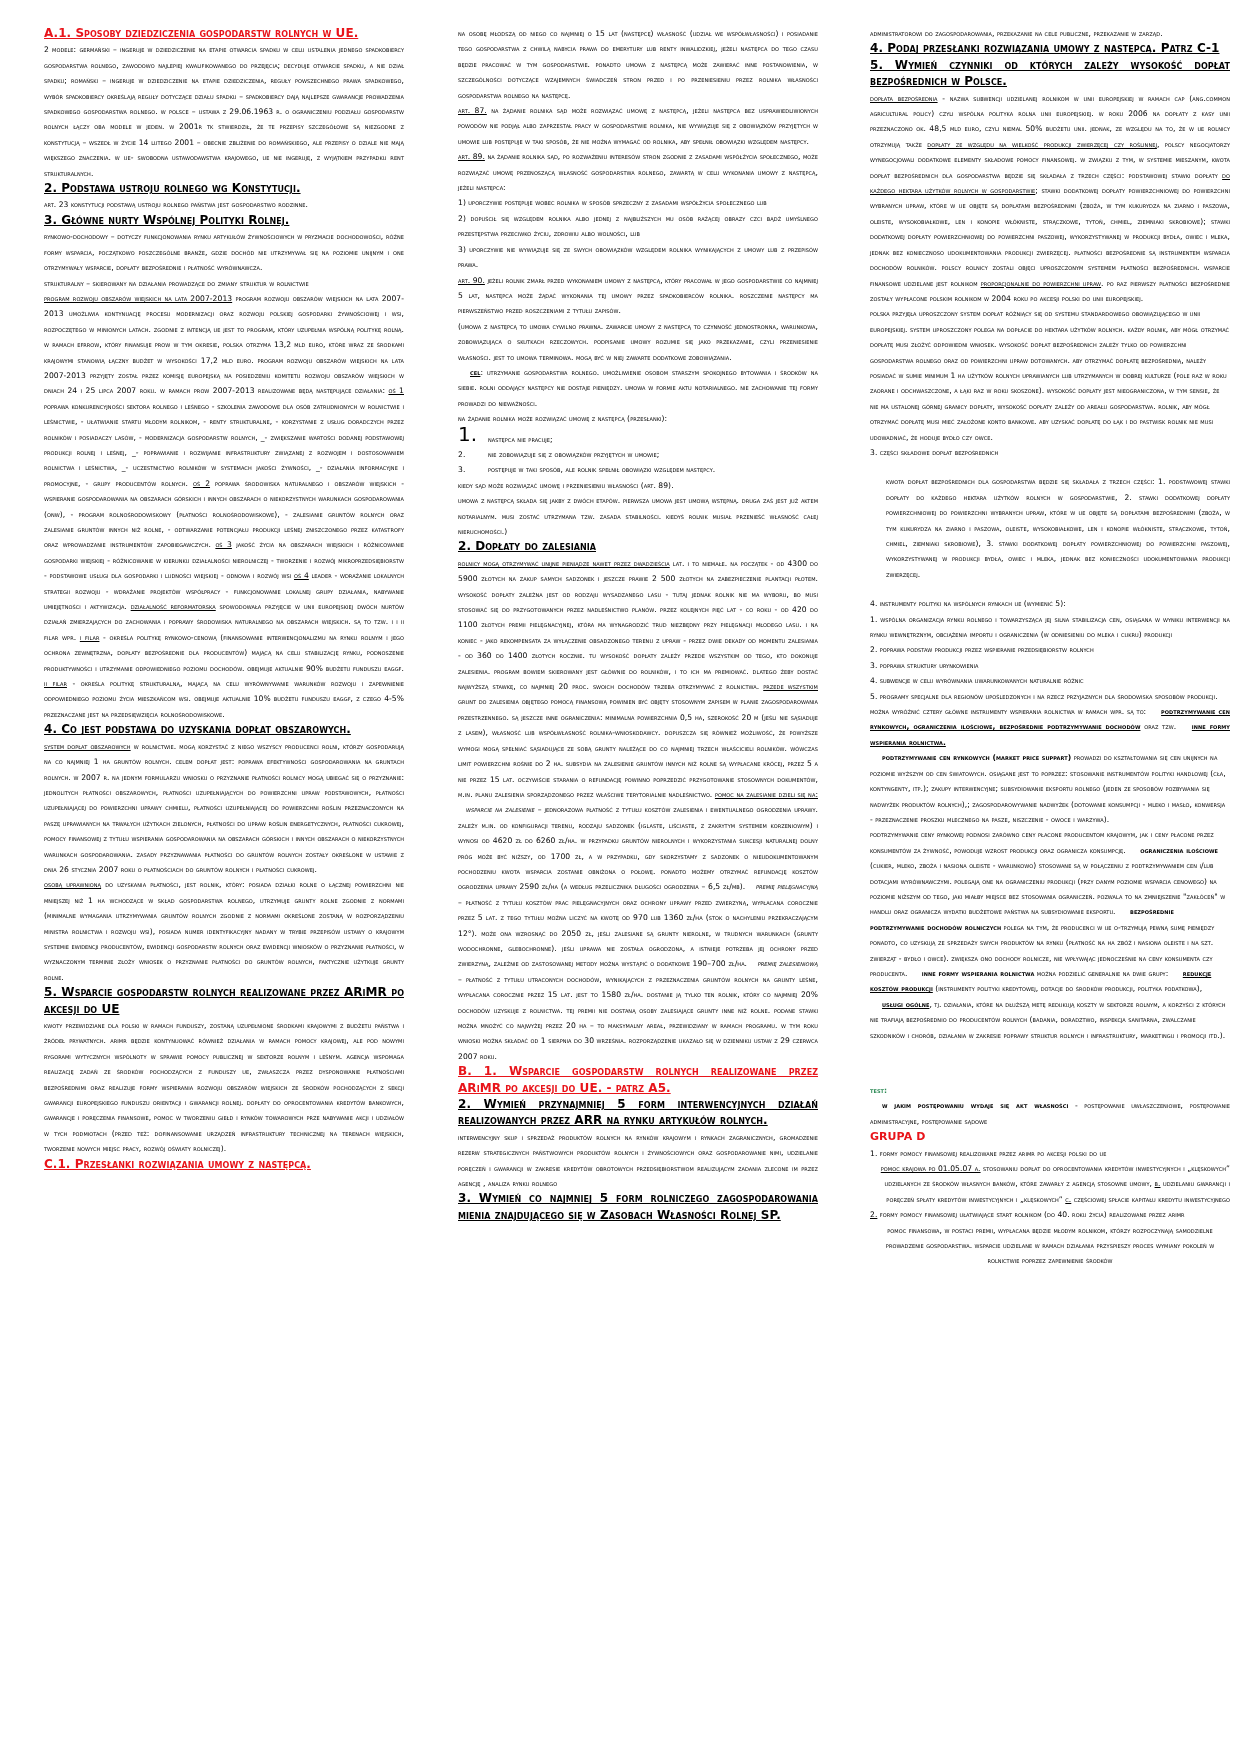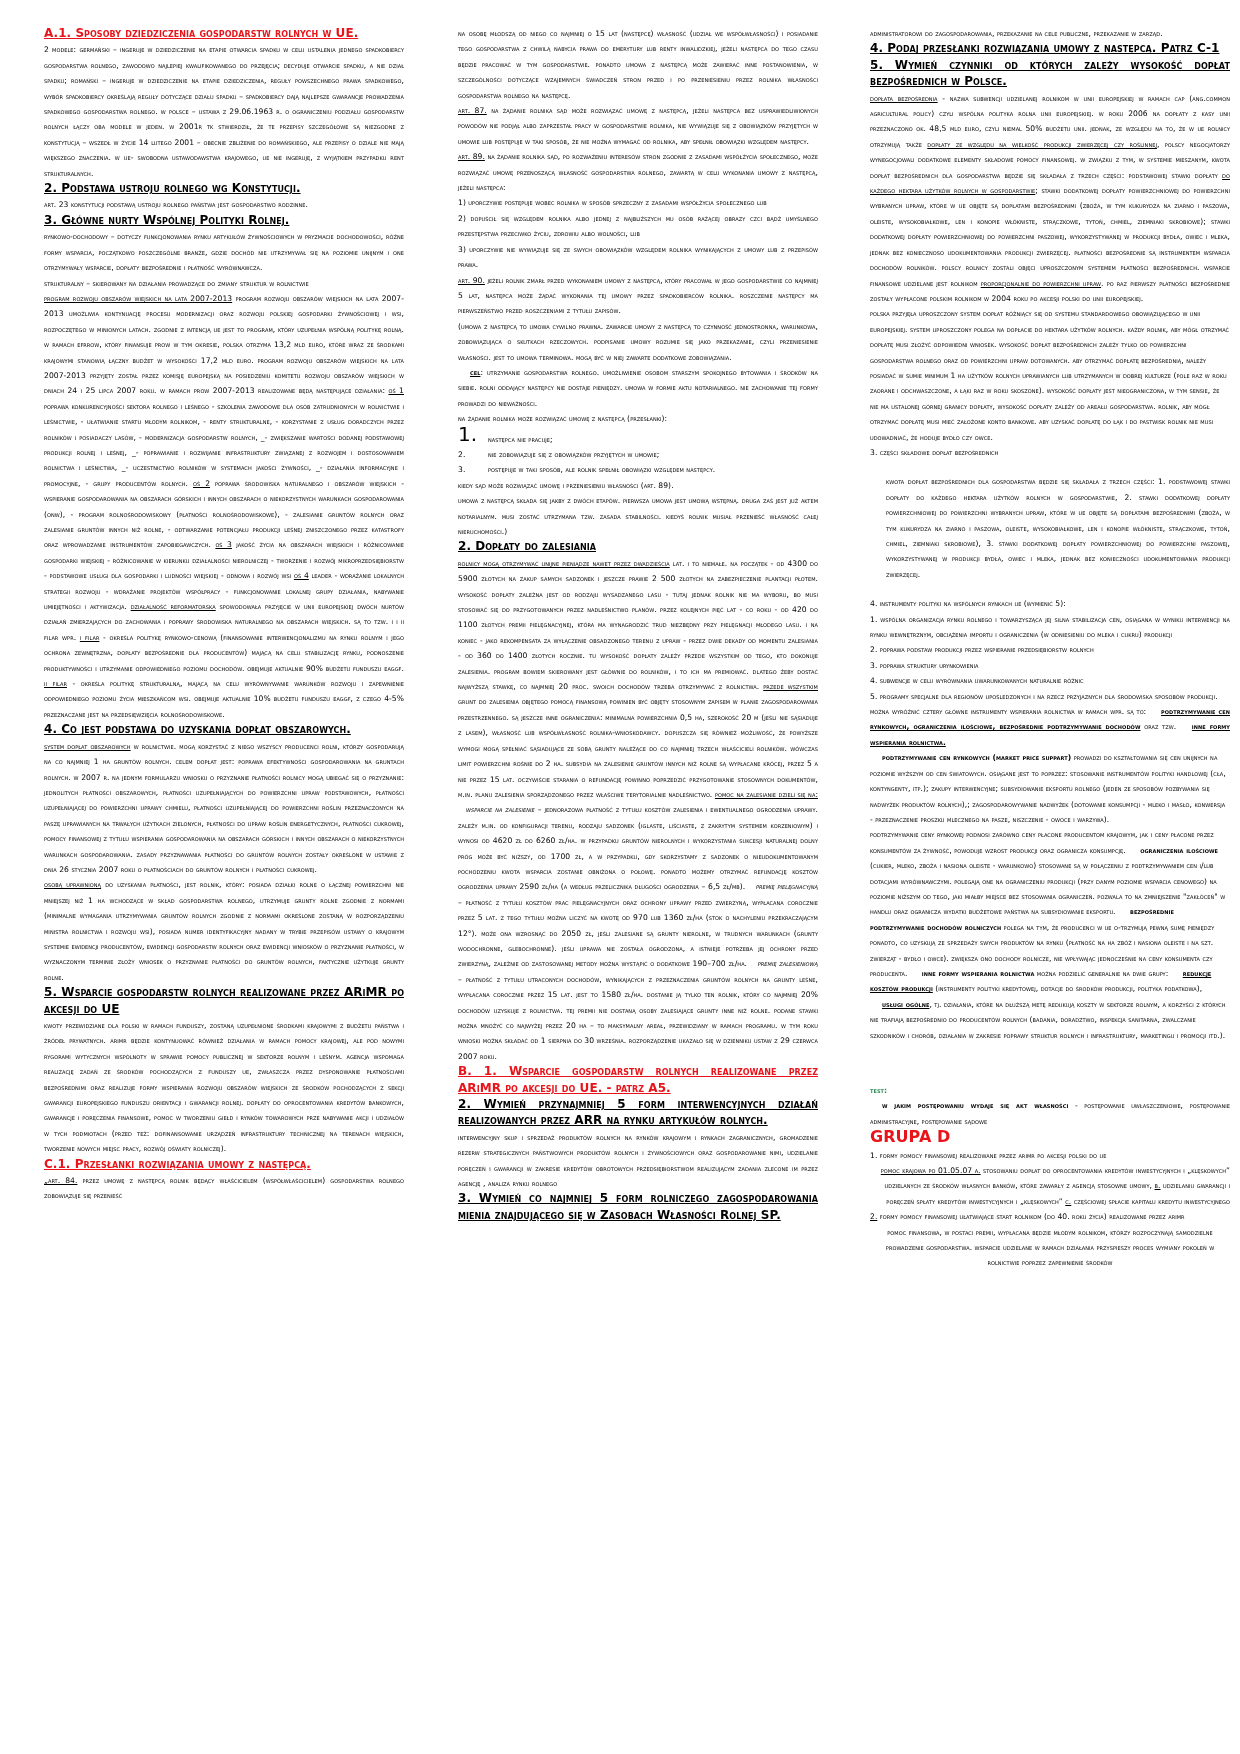--- a/index.html
+++ b/index.html
@@ -15,21 +15,21 @@
   .h { font-weight: bold; text-decoration: underline; font-size: 12px; text-transform: none; font-variant: small-caps; }
   .red { color: #e8141a; }
   .green { color: #2e8b57; font-weight: bold; }
   .u { text-decoration: underline; }
   .b { font-weight: bold; padding-left: 12px; }
   .i { font-style: italic; padding-left: 8px; }
   .big1 { font-size: 20px; font-variant: normal; }
   .indent { padding-left: 16px; }
   .ol-item { display: flex; }
   .ol-item .n { width: 30px; flex: none; font-variant: normal; }
-  .grupa { color: #e8141a; font-weight: bold; font-size: 16px; font-variant: normal; text-transform: uppercase; }
+  .grupa { color: #e8141a; font-weight: bold; font-size: 11px; font-variant: normal; text-transform: uppercase; }
   .gap { height: 14px; }
   .gap2 { height: 40px; }
 </style>
 </head>
 <body>
 
 <div class="page">
 
   <div class="col c1">
     <p><span class="h red">A.1. Sposoby dziedziczenia gospodarstw rolnych w UE.</span></p>
@@ -62,24 +62,20 @@
       <span class="u">System dopłat obszarowych</span>
       <span>w rolnictwie. Mogą korzystać z niego wszyscy producenci rolni, którzy gospodarują na co najmniej 1 ha gruntów rolnych. Celem dopłat jest: poprawa efektywności gospodarowania na gruntach rolnych. W 2007 r. na jednym formularzu wniosku o przyznanie płatności rolnicy mogą ubiegać się o przyznanie: jednolitych płatności obszarowych, płatności uzupełniających do powierzchni upraw podstawowych, płatności uzupełniającej do powierzchni uprawy chmielu, płatności uzupełniającej do powierzchni roślin przeznaczonych na paszę uprawianych na trwałych użytkach zielonych, płatności do upraw roślin energetycznych, płatności cukrowej, pomocy finansowej z tytułu wspierania gospodarowania na obszarach górskich i innych obszarach o niekorzystnych warunkach gospodarowania. Zasady przyznawania płatności do gruntów rolnych zostały określone w ustawie z dnia 26 stycznia 2007 roku o płatnościach do gruntów rolnych i płatności cukrowej.</span>
     </p>
     <p>
       <span class="u">Osobą uprawnioną</span>
       <span>do uzyskania płatności, jest rolnik, który: posiada działki rolne o łącznej powierzchni nie mniejszej niż 1 ha wchodzące w skład gospodarstwa rolnego, utrzymuje grunty rolne zgodnie z normami (minimalne wymagania utrzymywania gruntów rolnych zgodnie z normami określone zostaną w rozporządzeniu Ministra Rolnictwa i Rozwoju Wsi), posiada numer identyfikacyjny nadany w trybie przepisów ustawy o krajowym systemie ewidencji producentów, ewidencji gospodarstw rolnych oraz ewidencji wniosków o przyznanie płatności, w wyznaczonym terminie złoży wniosek o przyznanie płatności do gruntów rolnych, faktycznie użytkuje grunty rolne.</span>
     </p>
     <p><span class="h">5. Wsparcie gospodarstw rolnych realizowane przez ARiMR po akcesji do UE</span></p>
     <p>Kwoty przewidziane dla Polski w ramach funduszy, zostaną uzupełnione środkami krajowymi z budżetu Państwa i źródeł prywatnych. ARiMR będzie kontynuować również działania w ramach pomocy krajowej, ale pod nowymi rygorami wytycznych Wspólnoty w sprawie pomocy publicznej w sektorze rolnym i leśnym. Agencja wspomaga realizację zadań ze środków pochodzących z funduszy UE, zwłaszcza przez dysponowanie płatnościami bezpośrednimi oraz realizuje formy wspierania rozwoju obszarów wiejskich ze środków pochodzących z Sekcji Gwarancji Europejskiego Funduszu Orientacji i Gwarancji Rolnej. Dopłaty do oprocentowania kredytów bankowych, gwarancje i poręczenia finansowe, pomoc w tworzeniu giełd i rynków towarowych prze nabywanie akcji i udziałów w tych podmiotach (przed też: dofinansowanie urządzeń infrastruktury technicznej na terenach wiejskich, tworzenie nowych miejsc pracy, rozwój oświaty rolniczej).</p>
     <p><span class="h red">C.1. Przesłanki rozwiązania umowy z następcą.</span></p>
-    <p>
-      <span class="u">„Art. 84.</span>
-      <span>Przez umowę z następcą rolnik będący właścicielem (współwłaścicielem) gospodarstwa rolnego zobowiązuje się przenieść</span>
-    </p>
   </div>
 
   <div class="col c2">
     <p>na osobę młodszą od niego co najmniej o 15 lat (następcę) własność (udział we współwłasności) i posiadanie tego gospodarstwa z chwilą nabycia prawa do emerytury lub renty inwalidzkiej, jeżeli następca do tego czasu będzie pracować w tym gospodarstwie. Ponadto umowa z następcą może zawierać inne postanowienia, w szczególności dotyczące wzajemnych świadczeń stron przed i po przeniesieniu przez rolnika własności gospodarstwa rolnego na następcę.</p>
     <p>
       <span class="u">Art. 87.</span>
       <span>Na żądanie rolnika sąd może rozwiązać umowę z następcą, jeżeli następca bez usprawiedliwionych powodów nie podjął albo zaprzestał pracy w gospodarstwie rolnika, nie wywiązuje się z obowiązków przyjętych w umowie lub postępuje w taki sposób, że nie można wymagać od rolnika, aby spełnił obowiązki względem następcy.</span>
     </p>
     <p>
       <span class="u">Art. 89.</span>

